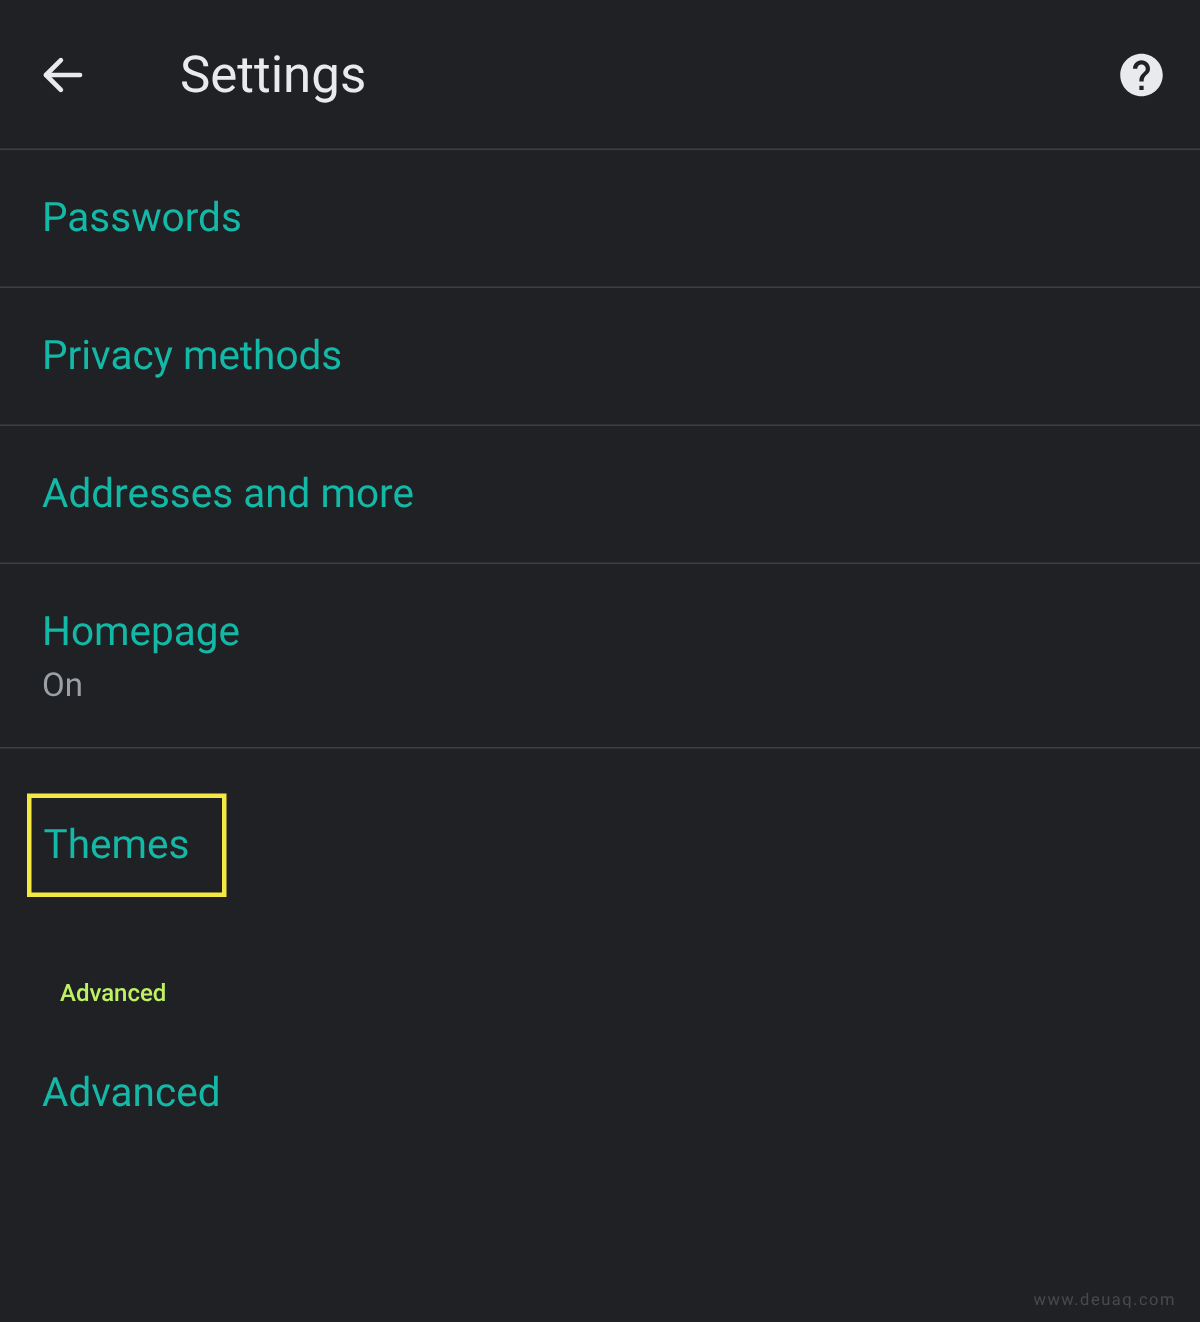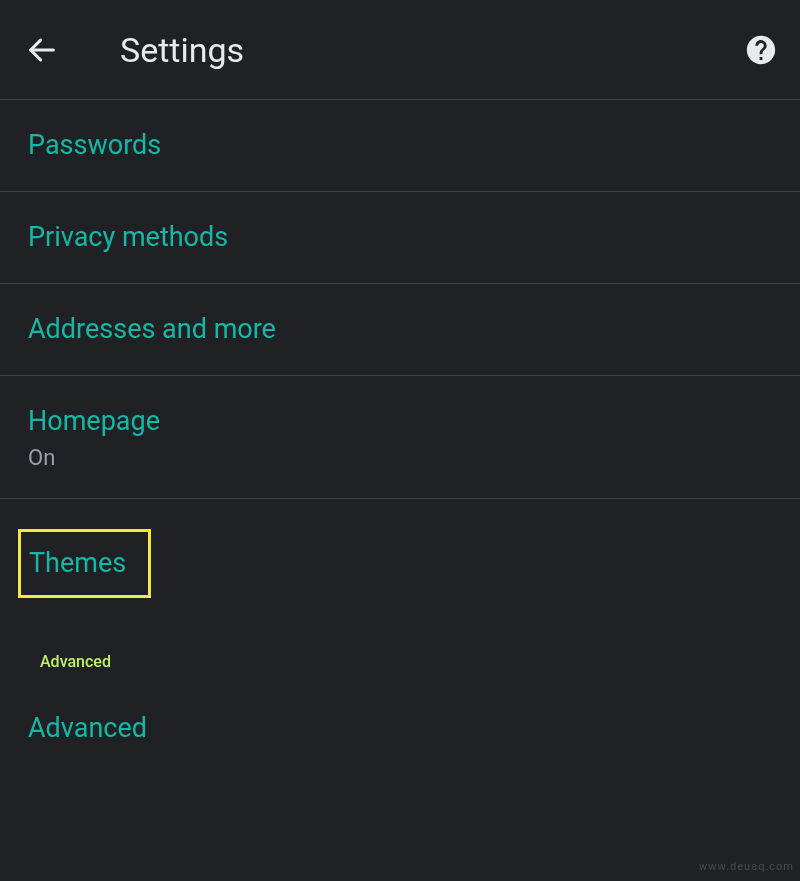--- a/index.html
+++ b/index.html
@@ -84,21 +84,21 @@
     }
     .section-label {
       font-size: 16px;
       font-weight: 500;
       color: #bef264;
       margin-left: 12px;
     }
     .watermark {
       position: absolute;
       bottom: 8px;
-      right: 6px;
+      right: 16px;
       font-size: 11px;
       color: #4a4a4a;
       letter-spacing: 1px;
       margin-left: 40px;
     }
   </style>
 </head>
 <body>
 
 <div class="header">

